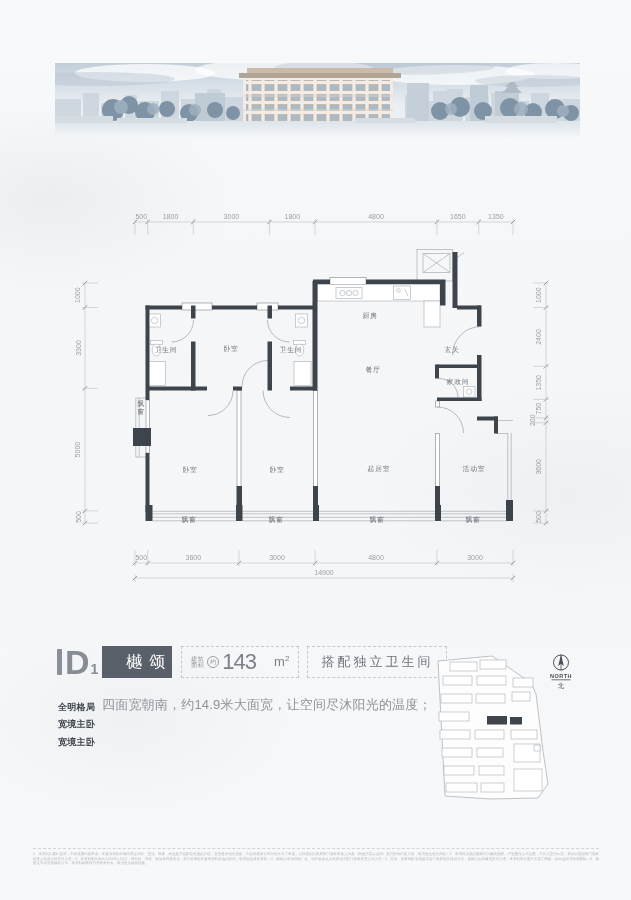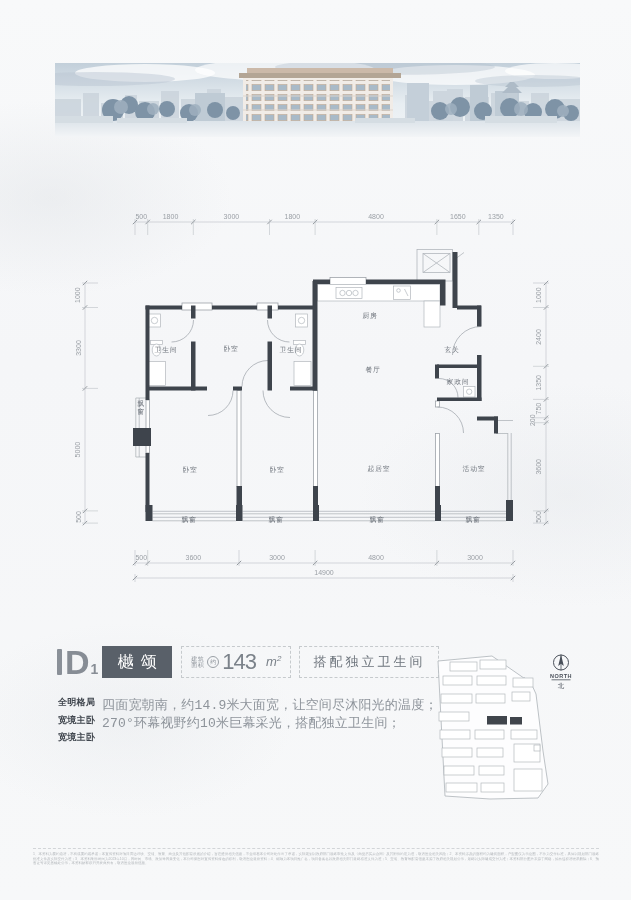--- a/index.html
+++ b/index.html
@@ -14,36 +14,36 @@
         pointer-events:none;}
   .hero{position:absolute;left:55px;top:63px;width:525px;height:74px;overflow:hidden;}
   .plan-svg{position:absolute;left:0;top:0;width:631px;height:900px;}
 
   
   .titlebar{position:absolute;left:57px;top:646px;height:32px;display:flex;align-items:center;}
   .logo-i{display:inline-block;width:5px;height:26px;background:#8a9098;border-radius:1px;margin-right:3px;}
   .logo-d{font-size:34px;font-weight:bold;color:#878d95;line-height:26px;}
   .logo-sub{font-size:14px;font-weight:bold;color:#878d95;align-self:flex-end;margin:0 4px 1px 1px;}
   .name-box{width:70px;height:32px;background:#596069;color:#ffffff;display:flex;align-items:center;
-            justify-content:center;font-size:16px;letter-spacing:7px;padding-left:7px;box-sizing:border-box;}
+            justify-content:flex-end;font-size:16px;letter-spacing:7px;padding-left:7px;box-sizing:border-box;}
   .area-box{margin-left:9px;height:32px;border:1px dashed #c6cacd;display:flex;align-items:center;
             padding:0 9px;box-sizing:border-box;}
   .area-mini{display:flex;flex-direction:column;justify-content:center;margin-right:2px;}
   .area-mini span{font-size:6px;line-height:6.5px;color:#8d939a;letter-spacing:.5px;}
   .area-approx{width:10px;height:10px;border:1px solid #9aa0a6;border-radius:50%;font-size:6px;
             line-height:10px;text-align:center;color:#8d939a;margin:0 3px 0 1px;}
   .area-val{font-size:22px;color:#7b828a;letter-spacing:-1px;}
-  .area-unit{font-size:13px;color:#7b828a;margin-left:10px;align-self:center;font-style:italic;}
+  .area-unit{font-size:13px;color:#7b828a;margin-left:18px;align-self:center;}
   .area-unit sup{font-size:8px;}
   .layout-box{margin-left:8px;height:32px;border:1px dashed #c6cacd;display:flex;align-items:center;
             padding:0 13px;font-size:13px;color:#6d747c;letter-spacing:3px;box-sizing:border-box;}
 
   
   .features{position:absolute;left:58px;top:696px;width:370px;}
-  .feat-row{display:flex;height:17.6px;align-items:flex-start;font-family:Liberation Mono, monospace;}
+  .feat-row{display:flex;height:17.6px;align-items:flex-end;}
   .feat-label{width:44px;font-size:9px;font-weight:bold;color:#3f454d;letter-spacing:.3px;flex-shrink:0;}
   .feat-desc{font-size:13px;color:#8d939a;letter-spacing:.2px;white-space:nowrap;}
 
   
   .siteplan{position:absolute;left:430px;top:645px;width:150px;height:162px;}
 
   
   .disclaimer{position:absolute;left:33px;top:848px;width:566px;border-top:1.5px dashed #d2d5d8;padding-top:3px;}
   .disclaimer-inner{transform:scale(.5);transform-origin:0 0;width:1132px;font-size:7px;
             line-height:8.6px;color:#b3b7bb;text-align:justify;}
@@ -406,21 +406,20 @@
     </div>
   </div>
 
   <div class="features">
     <div class="feat-row">
       <span class="feat-label">全明格局</span>
       <span class="feat-desc">四面宽朝南，约14.9米大面宽，让空间尽沐阳光的温度；</span>
     </div>
     <div class="feat-row">
       <span class="feat-label">宽境主卧</span>
-      <span class="feat-desc">270°环幕视野约10米巨幕采光，搭配独立卫生间；</span>
     </div>
     <div class="feat-row">
       <span class="feat-label">宽境主卧</span>
     </div>
   </div>
 
   <div class="siteplan">
     <svg viewBox="0 0 150 162" width="150" height="162">
       <path d="M8,16 L62,11 L101,38 L106,49 L113,106 L118,139 L108,153 L60,154 L15,151 Z" fill="#fdfdfe" stroke="#b6bbc0" stroke-width=".9"></path>
       <line x1="94" y1="32" x2="102" y2="42" stroke="#b6bbc0" stroke-width=".7"></line>

